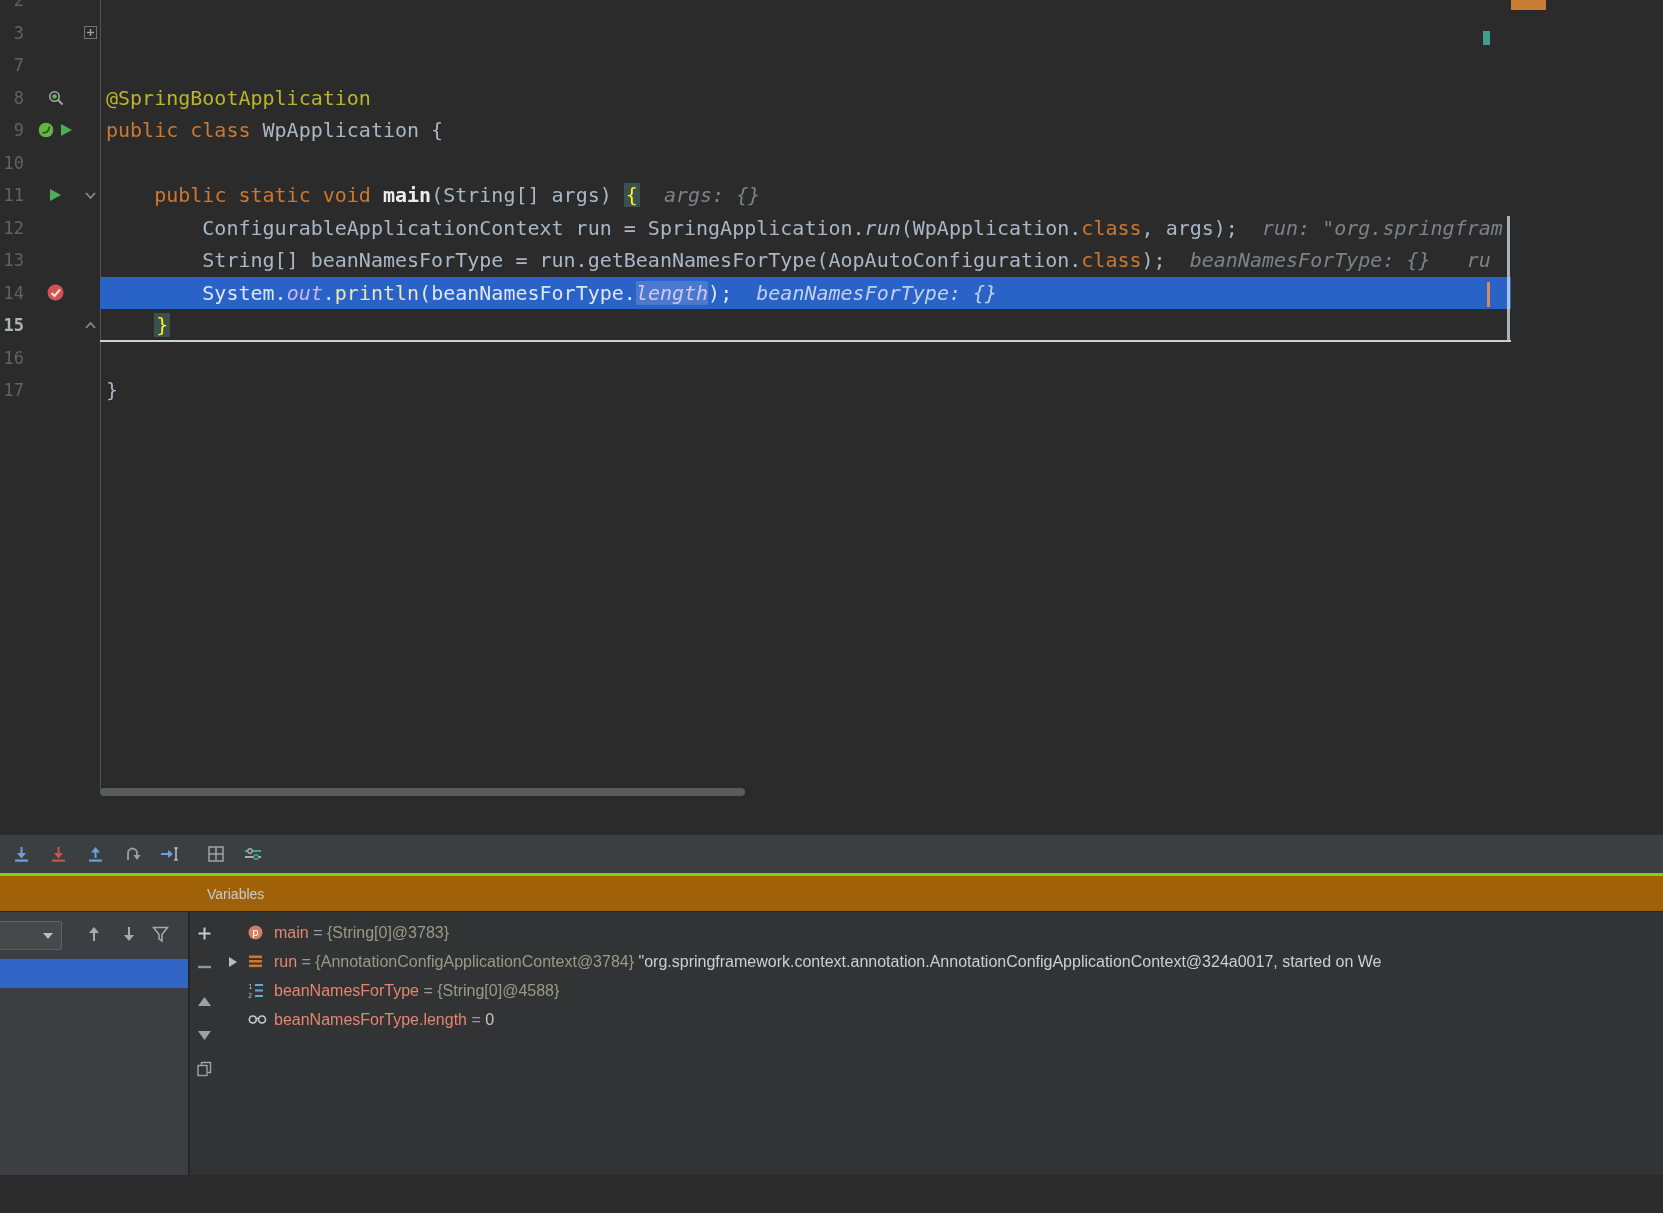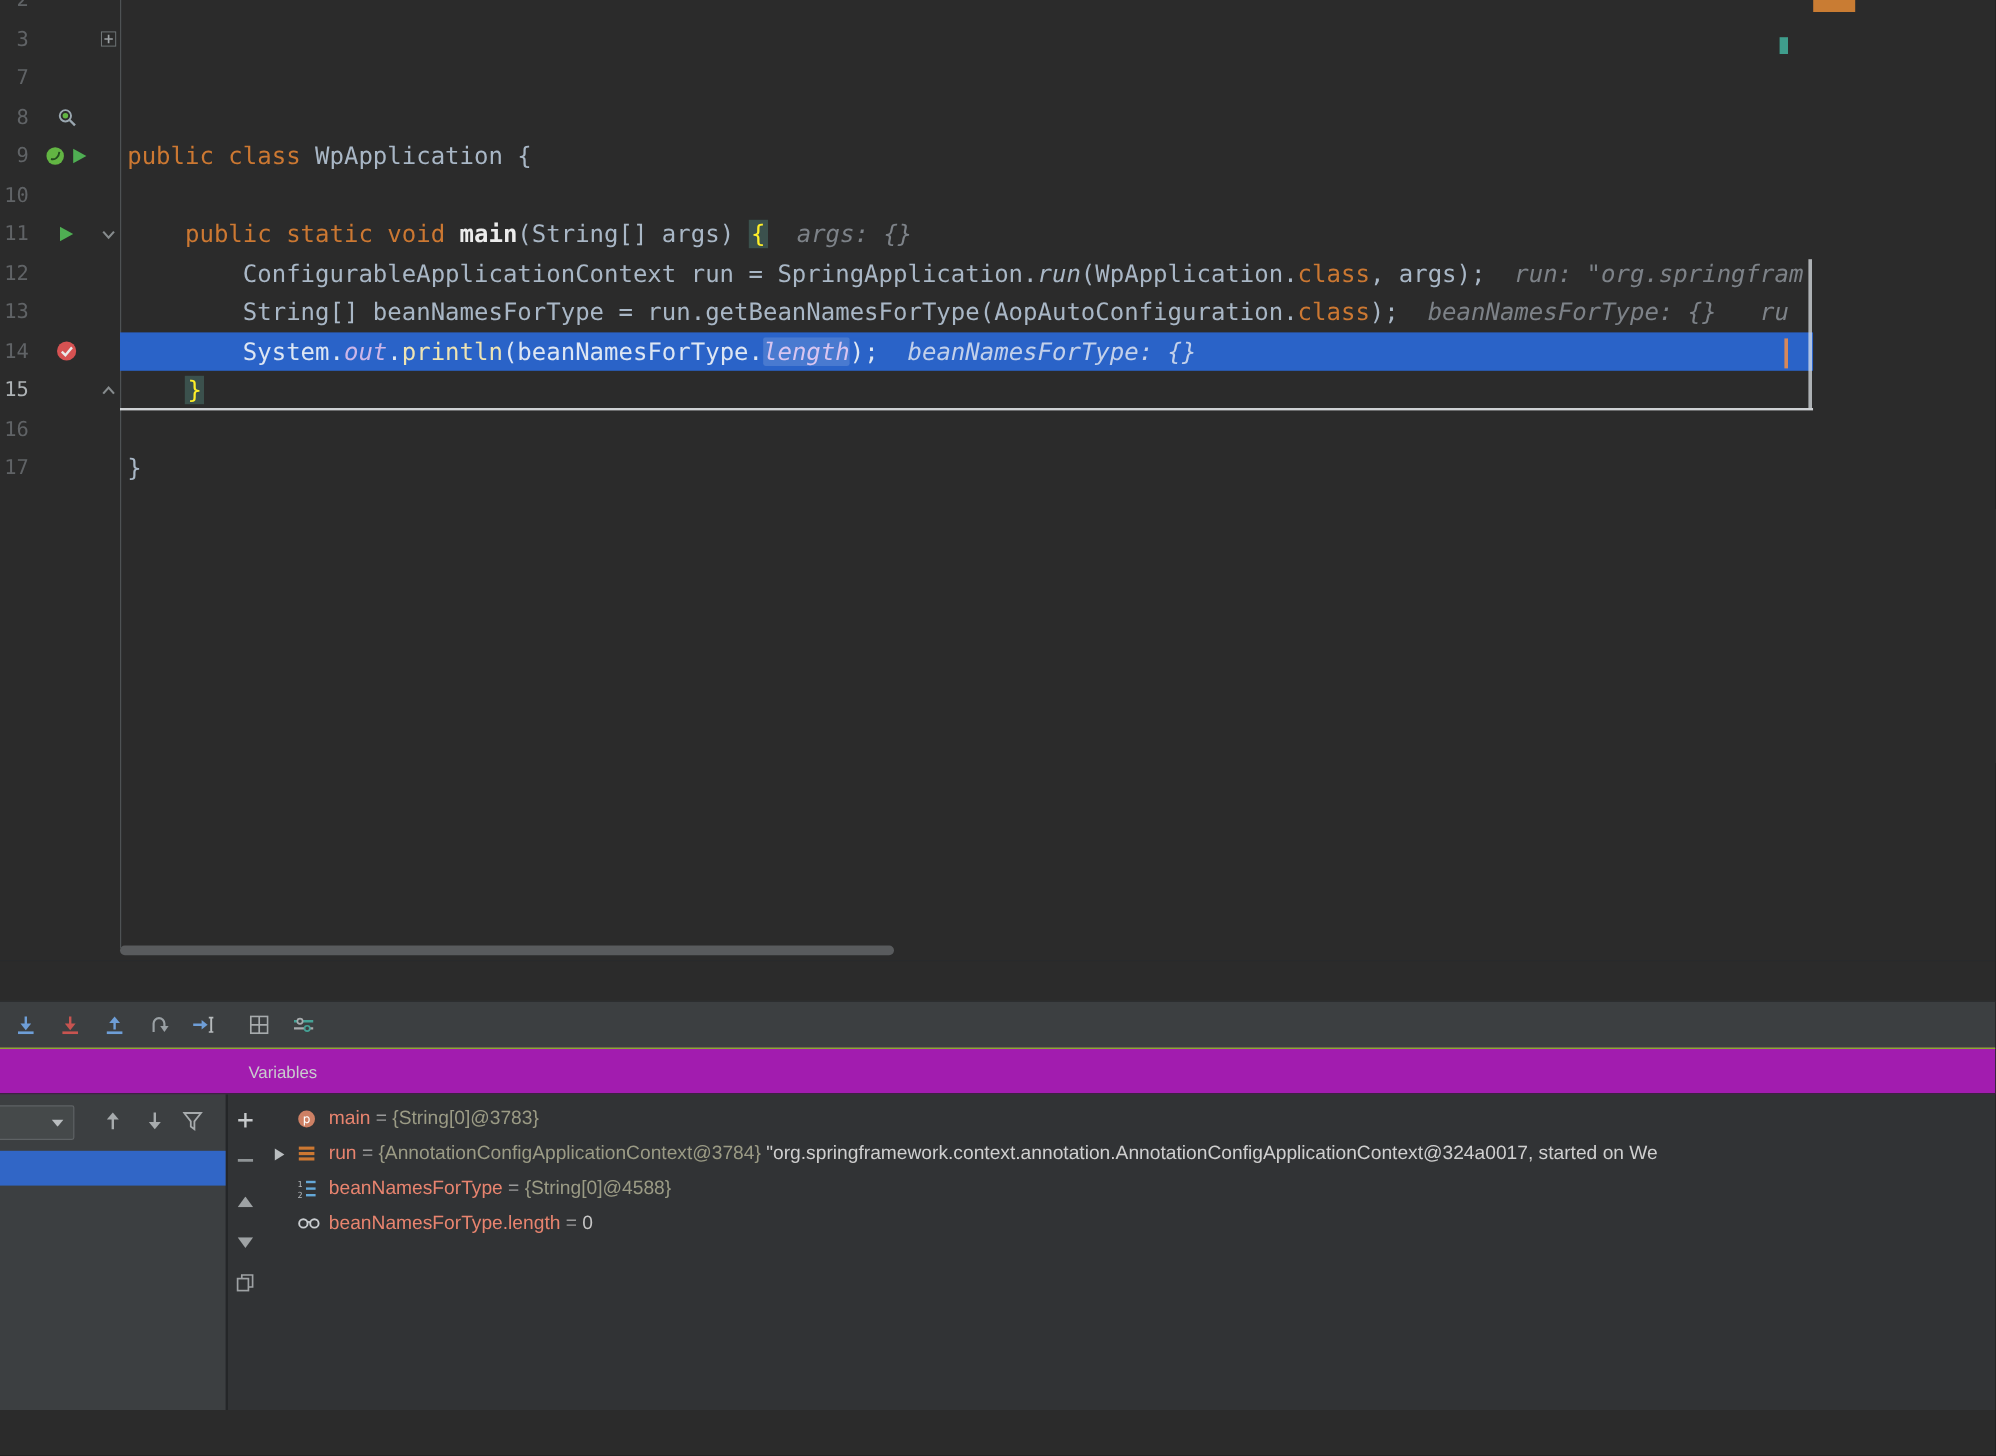--- a/index.html
+++ b/index.html
@@ -10,21 +10,21 @@
   
   .editor{position:relative;width:100%;height:800px;background:#2b2b2b;overflow:hidden;}
   .gutter-sep{position:absolute;left:100px;top:0;width:1px;height:790px;background:#4e5254;z-index:0;}
   .lines{position:absolute;top:-16px;left:0;width:1511px;overflow:hidden;z-index:1;}
   .eline{position:relative;height:32.5px;display:flex;align-items:center;white-space:pre;}
   .eline > *{position:relative;z-index:1;}
   .exec-line::before{content:"";position:absolute;left:100px;right:0;top:0;bottom:0;background:#2a63c8;z-index:0;}
   .caret-line::after{content:"";position:absolute;left:100px;right:0;bottom:0;height:2px;background:rgba(235,238,242,.85);z-index:2;}
   .lnum{flex:none;width:24px;text-align:right;margin-right:6px;
         font-family:"DejaVu Sans Mono",monospace;font-size:17px;color:#606366;}
-  .lnum.active{color:#aeb3b6;}
+  .lnum.active{color:#aeb3b6;font-weight:bold;}
   .gicons{flex:none;width:50px;display:flex;justify-content:center;align-items:center;gap:6px;}
   .fold{flex:none;width:20px;display:flex;justify-content:center;align-items:center;}
   .code{flex:1;padding-left:6px;font-family:"DejaVu Sans Mono",monospace;font-size:20px;white-space:pre;overflow:hidden;}
   .tk-kw{color:#cc7832}
   .tk-ann{color:#bbb529}
   .tk-plain{color:#a9b7c6}
   .tk-decl{color:#ececec;font-weight:bold}
   .tk-italic{color:#a9b7c6;font-style:italic}
   .tk-field{color:#9876aa;font-style:italic}
   .tk-method{color:#a9b7c6}
@@ -48,21 +48,21 @@
                   border-top:1px solid #2a2c2e;font-size:15px;color:#bdc1c3;}
   .bc-sep{color:#8a8e90;margin:0 12px;font-size:14px;}
   .bc-item{cursor:default;}
 
   
   .strip{height:34px;background:#2b2b2b;border-top:1px solid #282a2c;}
   .debug-toolbar{height:39px;background:#3c3f41;border-top:1px solid #2c2e30;display:flex;align-items:center;
                  padding-left:12px;gap:19px;}
   .tbtn{display:inline-flex;align-items:center;justify-content:center;width:18px;height:18px;}
   .tbtn.gapL{margin-left:10px;}
-  .tab-bar{height:39px;background:#a21caf;border-top:1px solid #84cc16;border-bottom:1px solid #242628;
+  .tab-bar{height:39px;background:#a16207;border-top:3px solid #84cc16;border-bottom:1px solid #242628;
            display:flex;align-items:center;padding-left:207px;}
   .tab{font-size:14px;color:#c9ccce;}
 
   
   .bottom{height:263px;display:flex;}
   .frames-panel{flex:none;width:190px;background:#3c3f41;border-right:2px solid #242628;position:relative;}
   .frames-toolbar{position:relative;height:47px;}
   .frames-combo{position:absolute;left:-2px;top:9px;width:64px;height:29px;background:#45494a;
                 border:1px solid #5e6264;border-radius:2px;display:flex;align-items:center;justify-content:flex-end;
                 padding-right:8px;}
@@ -95,21 +95,21 @@
         <div class="eline"><span class="lnum">3</span><span class="gicons"></span><span class="fold"><span class="icn"><svg width="13" height="13">
                 <rect x="0.5" y="0.5" width="12" height="12" fill="#2b2b2b" stroke="#6f7577"></rect>
                 <line x1="3" y1="6.5" x2="10" y2="6.5" stroke="#9da2a5" stroke-width="1.4"></line>
                 <line x1="6.5" y1="3" x2="6.5" y2="10" stroke="#9da2a5" stroke-width="1.4"></line>
               </svg></span></span></div>
         <div class="eline"><span class="lnum">7</span><span class="gicons"></span><span class="fold"></span><span class="code"></span></div>
         <div class="eline"><span class="lnum">8</span><span class="gicons"><span class="icn"><svg width="17" height="17">
                 <circle cx="7.5" cy="7.5" r="4.7" fill="none" stroke="#9aa7b0" stroke-width="1.6"></circle>
                 <circle cx="7.5" cy="7.5" r="2.3" fill="#62b543"></circle>
                 <line x1="11" y1="11" x2="15.5" y2="15.5" stroke="#9aa7b0" stroke-width="2"></line>
-              </svg></span></span><span class="fold"></span></div>
+              </svg></span></span><span class="fold"></span><span class="code"><span class="tk-ann">@SpringBootApplication</span></span></div>
         <div class="eline"><span class="lnum">9</span><span class="gicons"><span class="icn"><svg width="16" height="16">
                 <circle cx="8" cy="8" r="7.3" fill="#62b543"></circle>
                 <path d="M4.5 10.5 C8 11.5 11 9 11.5 4.5" stroke="#234d1f" stroke-width="1.6" fill="none"></path>
               </svg></span><span class="icn"><svg width="13" height="14" viewBox="0 0 13 14">
                 <polygon points="1,1 12,7 1,13" fill="#4fae53"></polygon>
               </svg></span></span><span class="fold"></span><span class="code"><span class="tk-kw">public class</span><span class="tk-plain"> WpApplication {</span></span></div>
         <div class="eline"><span class="lnum">10</span><span class="gicons"></span><span class="fold"></span><span class="code"></span></div>
         <div class="eline"><span class="lnum">11</span><span class="gicons"><span class="icn"><svg width="13" height="14" viewBox="0 0 13 14">
                 <polygon points="1,1 12,7 1,13" fill="#4fae53"></polygon>
               </svg></span></span><span class="fold"><span class="icn"><svg width="13" height="13">

